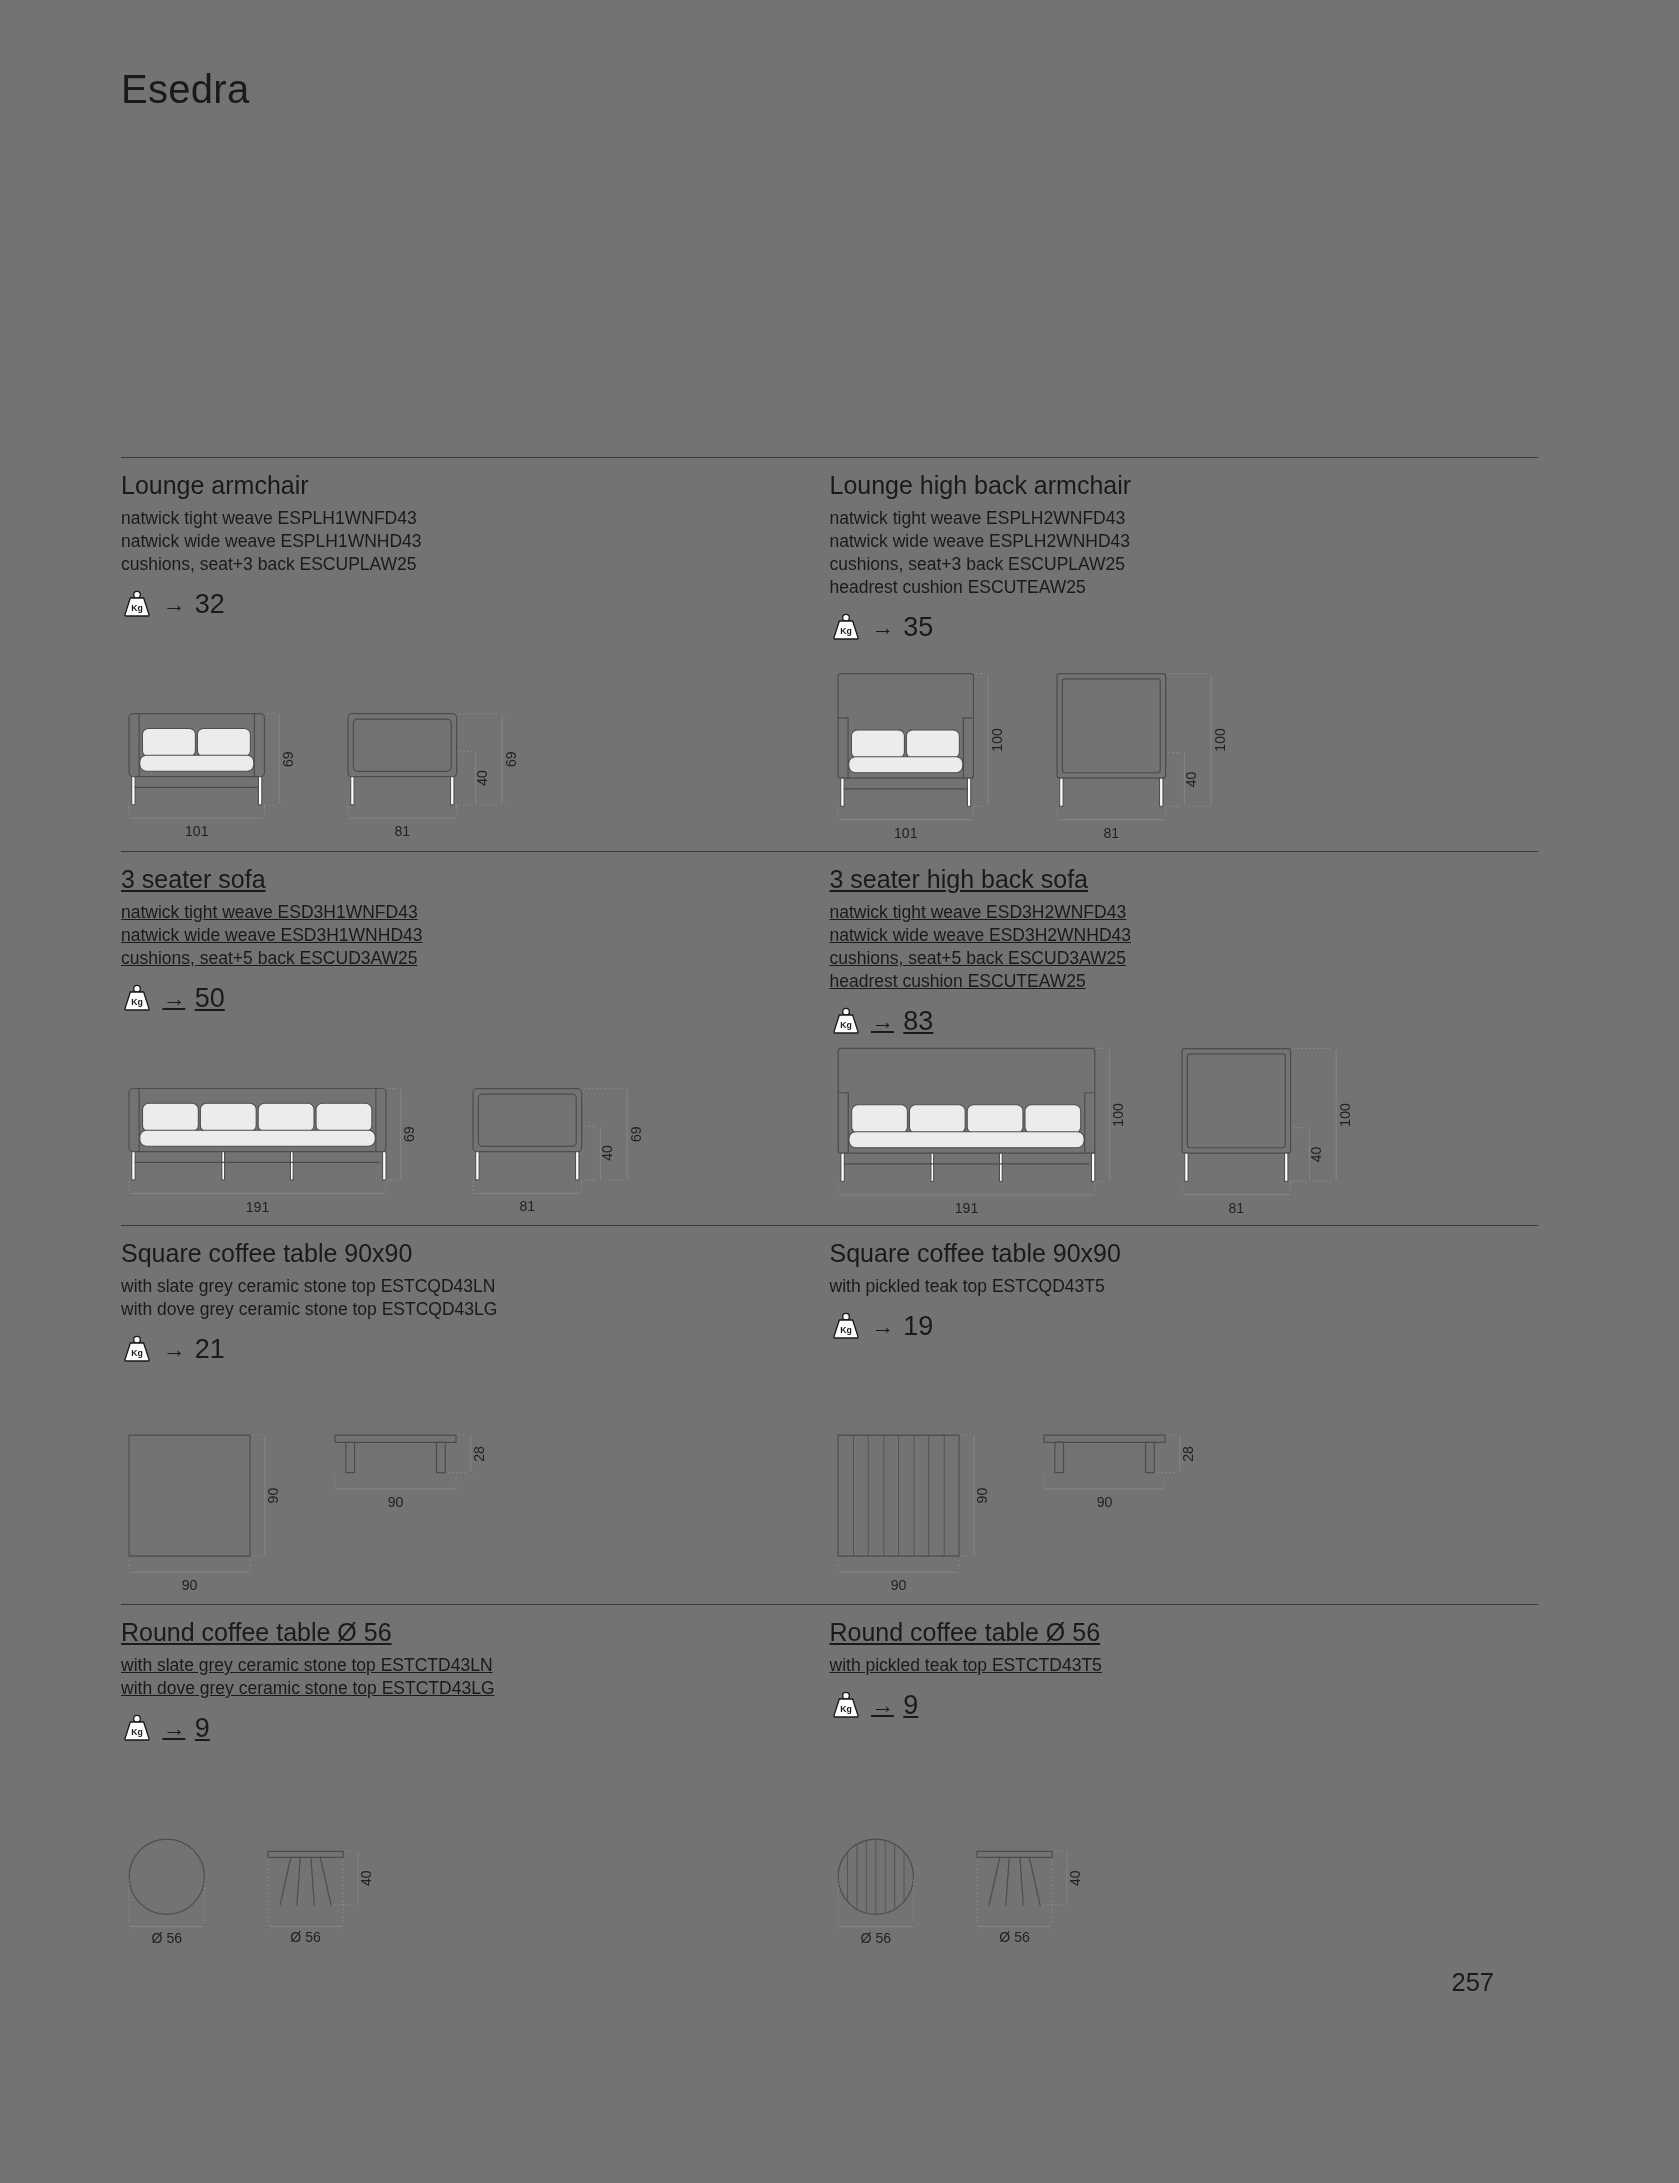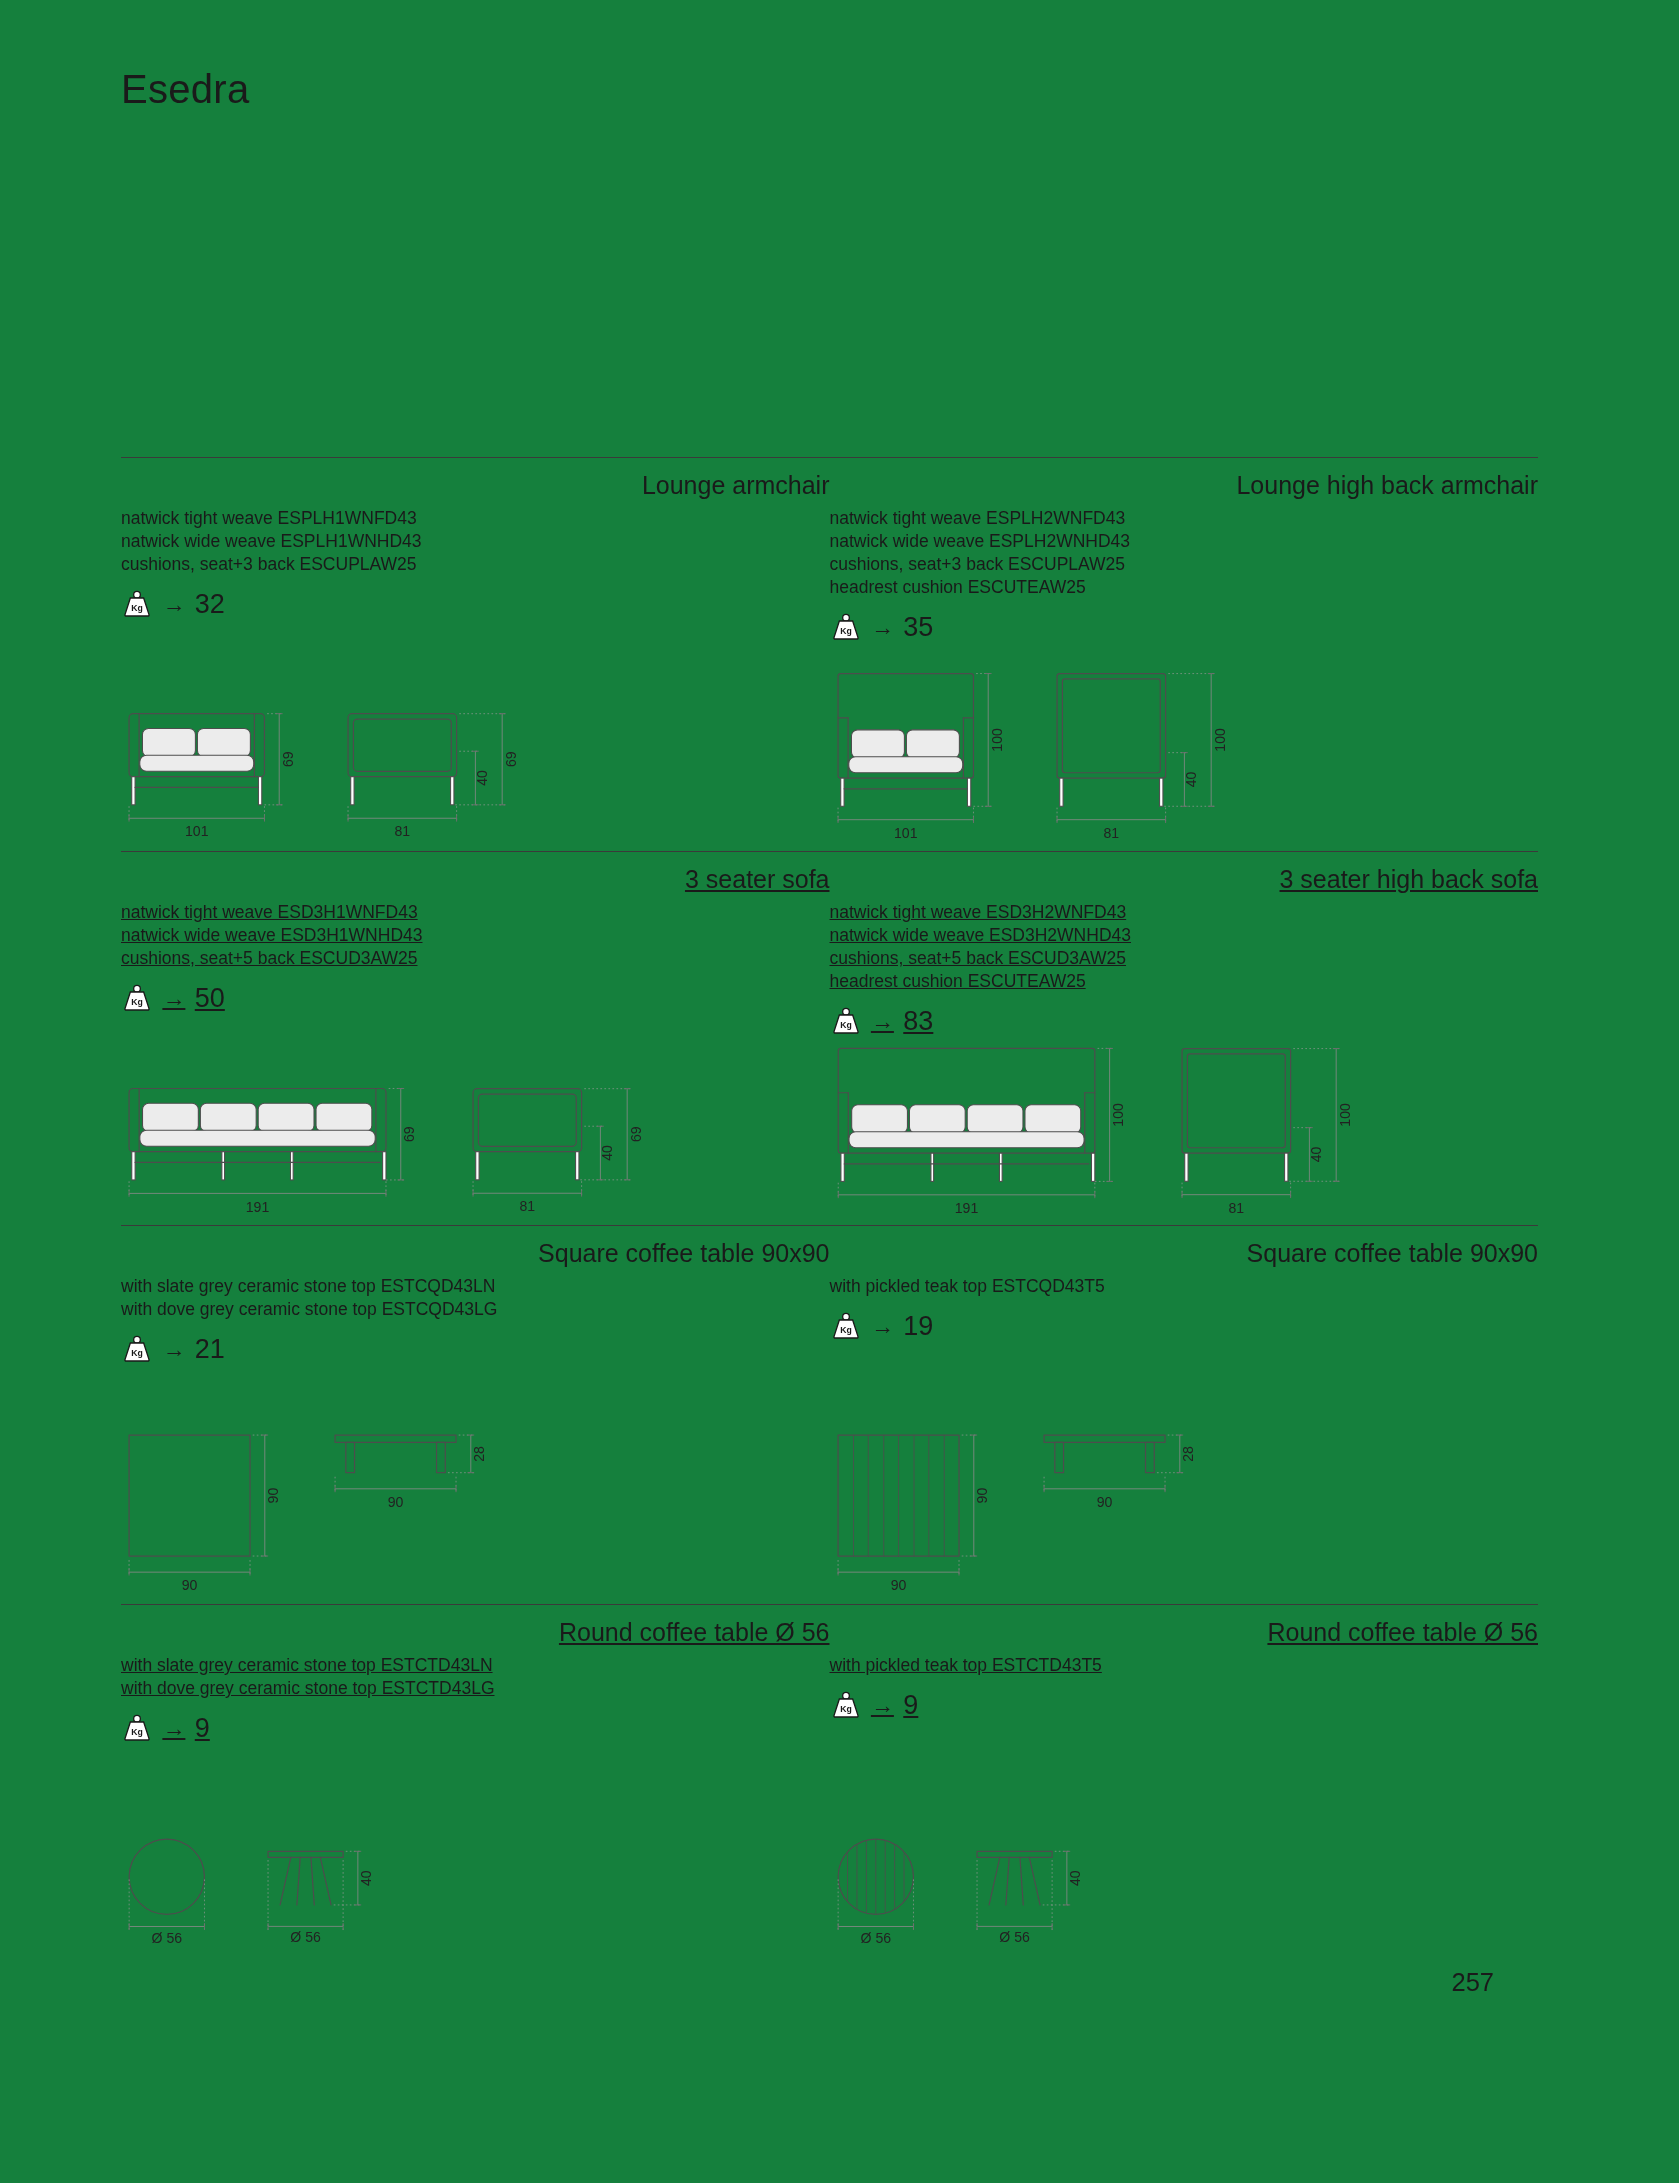--- a/index.html
+++ b/index.html
@@ -1,39 +1,39 @@
 <!DOCTYPE html>
 <html style="font-size:10.7px"><head>
 <meta charset="utf-8">
 <style>
   * { margin:0; padding:0; box-sizing:border-box; }
   html,body { background:#ffffff; }
   .page {
     position:relative;
     width:1679px; height:2183px;
-    background:#15803d;
+    background:#737373;
     font-family:"Liberation Sans", sans-serif;
     color:#1a1a1a;
     overflow:hidden;
   }
   .page-title {
     position:absolute; top:67px; left:121px;
     font-size:40px; font-weight:400; letter-spacing:0.3px;
   }
   .content { position:absolute; top:457px; left:121px; width:1417px; }
   .row {
     display:grid; grid-template-columns:1fr 1fr;
     border-top:1.3px solid #3a3a3a;
   }
   .row-1 { height:394px; }
   .row-2 { height:374px;text-decoration:underline; }
   .row-3 { height:379px; }
   .row-4 { height:349px;text-decoration:underline; }
   .col { display:flex; flex-direction:column; padding-top:13.4px; }
-  .prod-title { font-size:25px; font-weight:400; margin-bottom:6.7px;text-align:right; }
+  .prod-title { font-size:25px; font-weight:400; margin-bottom:6.7px; }
   .desc-line { font-size:17.5px; line-height:23px; color:#1a1a1a; }
   .weight { display:flex; align-items:center; gap:9.4px; margin-top:10.7px; height:35px; }
   .weight .arrow { font-size:23px; line-height:1; }
   .weight .val { font-size:27px; }
   .drawings {
     margin-top:auto;
     display:flex; gap:38px;
     padding-bottom:9.4px;
   }
   .page-number { position:absolute; top:1968px; right:185px; font-size:25.5px; }

